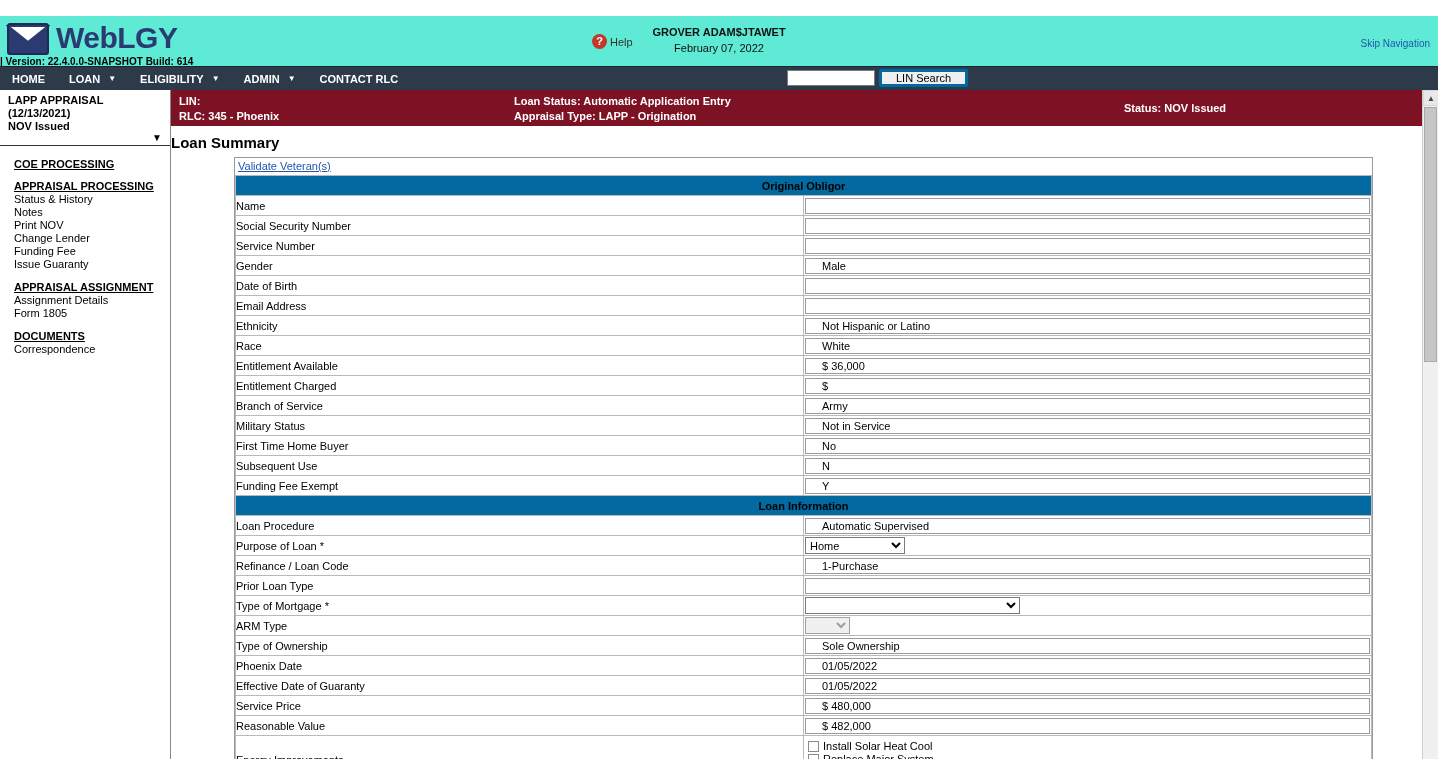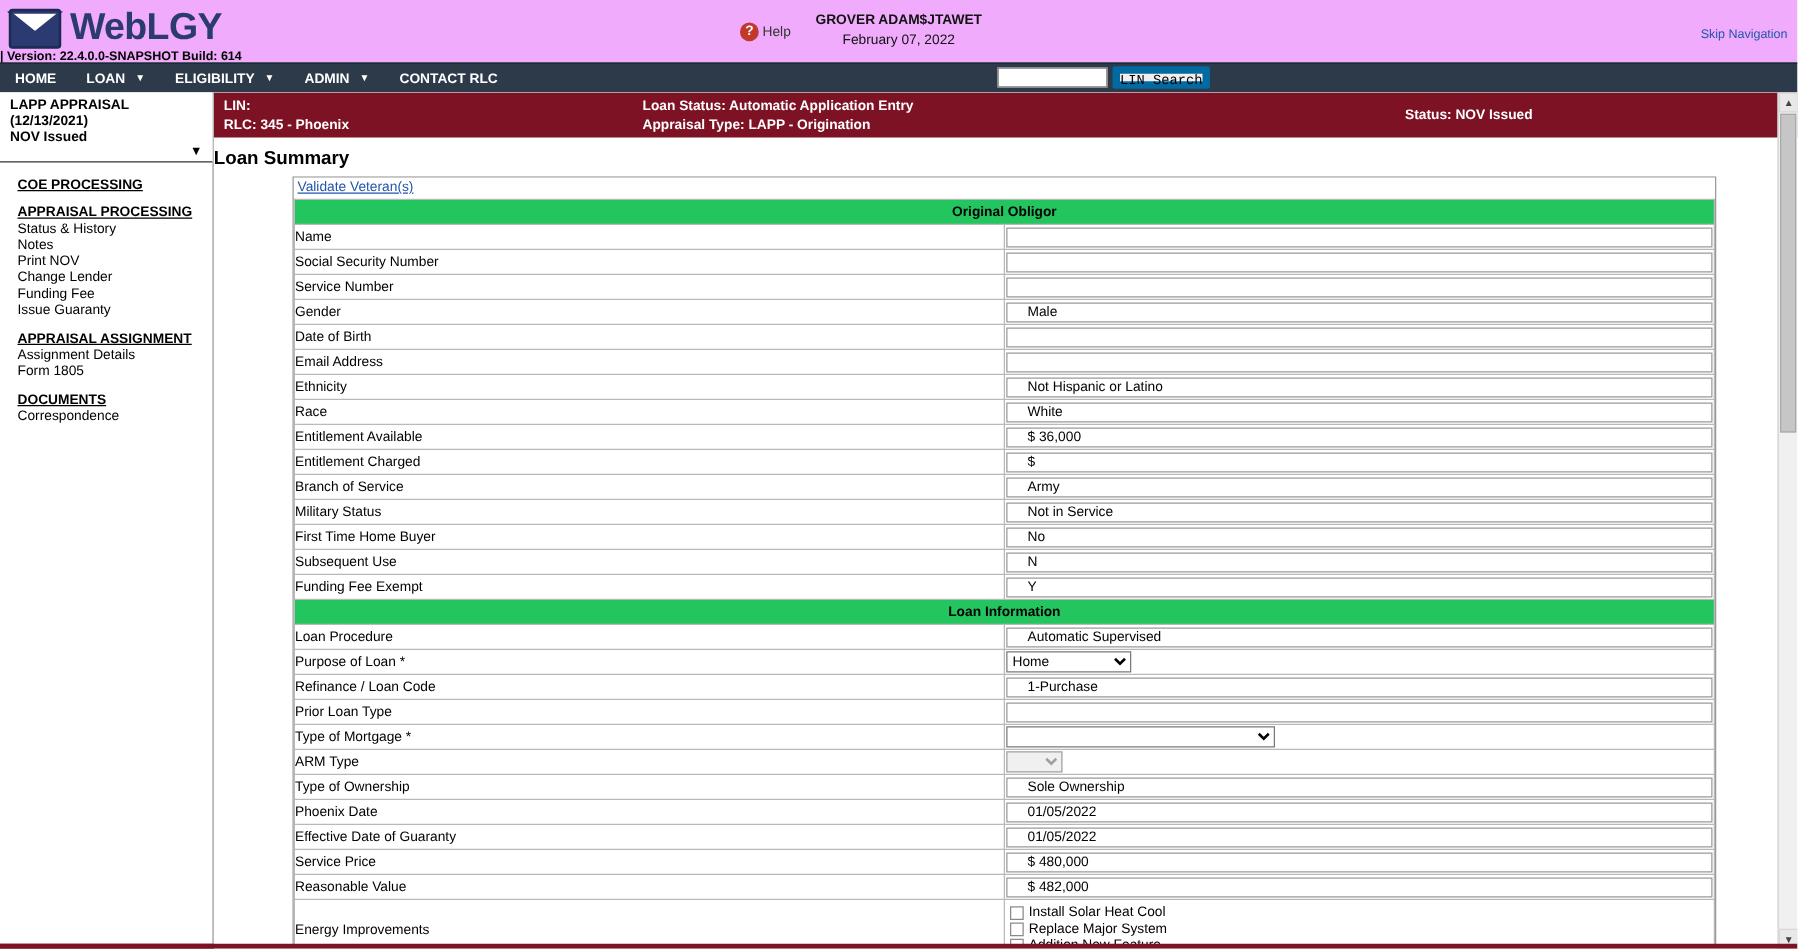--- a/index.html
+++ b/index.html
@@ -11,22 +11,23 @@
     font-size: 11px;
     color: #000;
     background: #ffffff;
   }
   #app { position: relative; width: 1438px; height: 759px; }
 
   
   .header {
     position: relative;
     height: 50px;
-    background: #f0abfc;
+    background: #5eead4;
     border-bottom: none;
+    margin-top: 16px;
   }
   .logo-wrap {
     position: absolute; left: 6px; top: 2px;
     display: flex; align-items: center;
   }
   .logo-mark {
     width: 44px; height: 40px;
     position: relative;
   }
   .logo-text {
@@ -89,26 +90,26 @@
   .search-input {
     width: 88px; height: 16px;
     border: 1px solid #7a7a7a;
     font-size: 11px;
     padding: 0 2px;
     background: #fff;
   }
   .search-btn {
     height: 18px;
     font-size: 11px;
-    padding: 0 0;
+    padding: 0 14px;
     background: #f0f0f0;
-    border: 6px solid #0369a1;
+    border: 3px solid #0369a1;
     border-radius: 2px;
     cursor: pointer;
-    font-family: Liberation Mono, monospace;
+    font-family: Liberation Sans, sans-serif;
   }
 
   
   .body-wrap { display: flex; height: 685px; }
 
   
   .sidebar {
     width: 171px;
     background: #ffffff;
     border-right: 1px solid #888;
@@ -200,21 +201,21 @@
     border-collapse: collapse;
     table-layout: fixed;
   }
   table.form-table td {
     border: 1px solid #b9b9b9;
     padding: 0;
     height: 20px;
     vertical-align: middle;
   }
   .sect-head td {
-    background: #22c55e;
+    background: #0369a1;
     text-align: center;
     font-weight: bold;
     font-size: 11px;
     height: 17px;
     border: 1px solid #a6a6a6;
   }
   td.lbl {
     width: 448px;
     padding-left: 4px;
     font-size: 11px;

